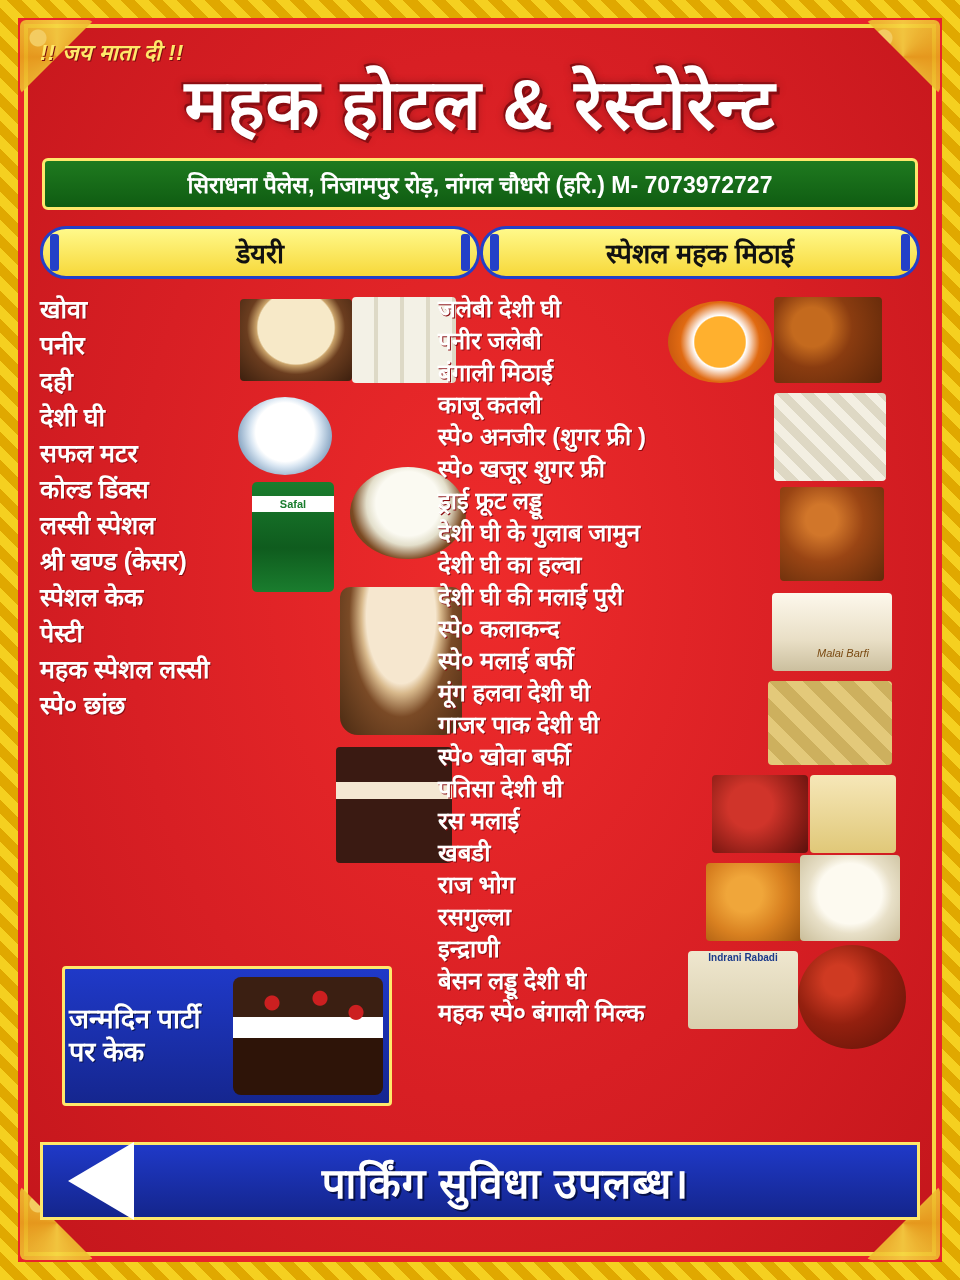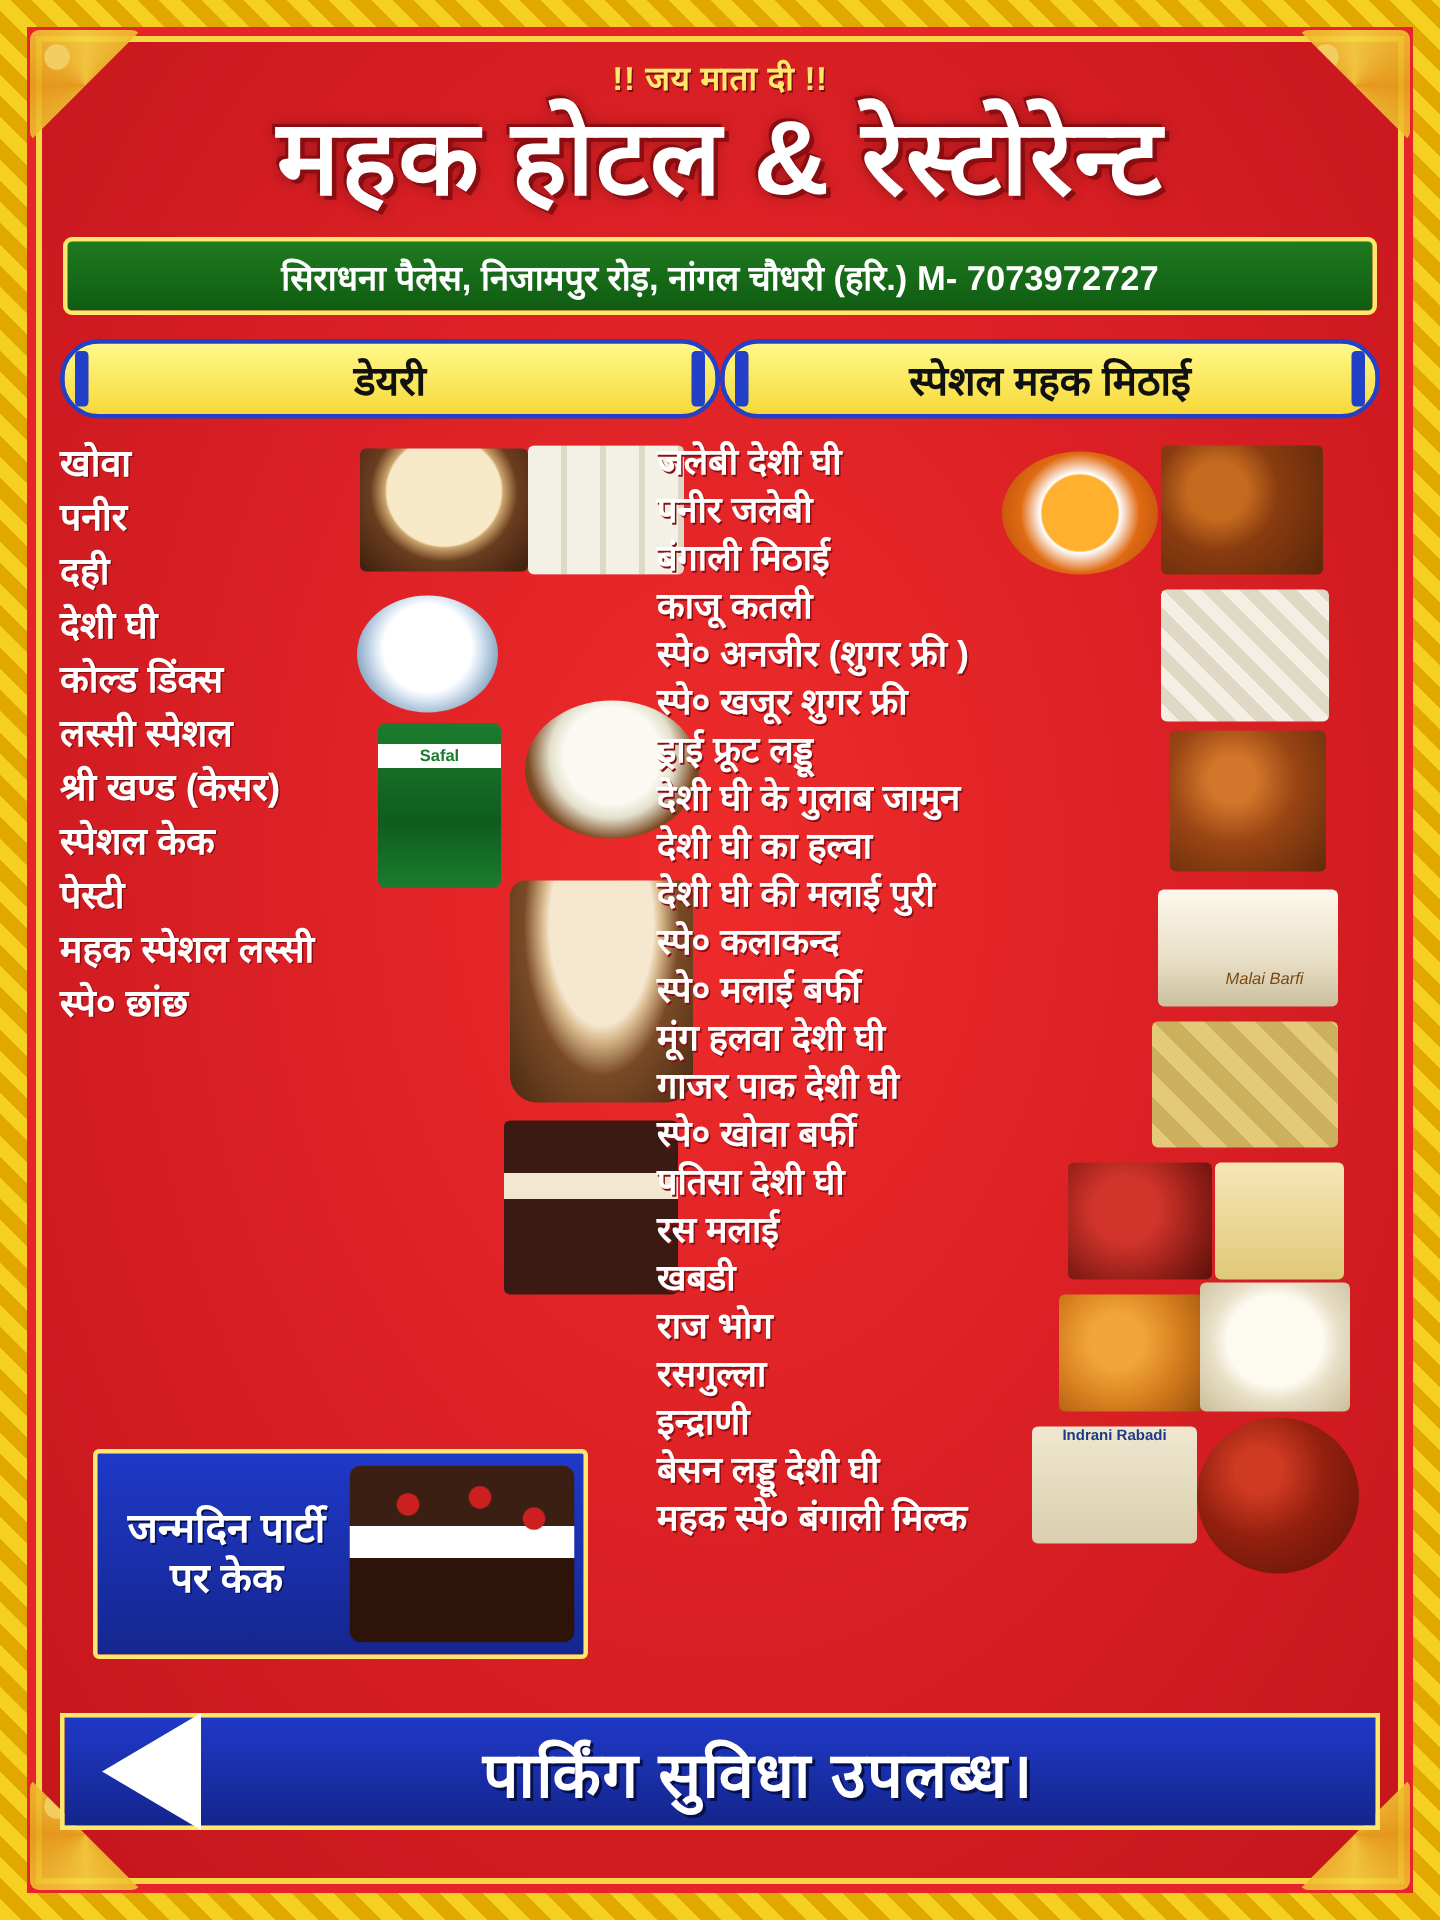--- a/index.html
+++ b/index.html
@@ -34,27 +34,28 @@
     border-radius: 6px;
   }
   .corner.tl { top: 2px; left: 2px; clip-path: polygon(0 0, 100% 0, 0 100%); }
   .corner.tr { top: 2px; right: 2px; clip-path: polygon(100% 0, 100% 100%, 0 0); }
   .corner.bl { bottom: 2px; left: 2px; clip-path: polygon(0 0, 0 100%, 100% 100%); }
   .corner.br { bottom: 2px; right: 2px; clip-path: polygon(100% 0, 100% 100%, 0 100%); }
 
   .content { position: absolute; inset: 0; padding: 14px 22px; }
 
   .tagline {
-    text-align: center;
+    text-align: left;
     color: #ffe86b;
     font-size: 22px;
     font-weight: bold;
     letter-spacing: .5px;
     text-shadow: 1px 1px 0 #7a0c10;
     margin-top: 4px;
+    font-style: italic;
   }
   .title {
     text-align: center;
     color: #ffffff;
     font-size: 70px;
     font-weight: bold;
     line-height: 1.08;
     letter-spacing: 1px;
     text-shadow:
       3px 3px 0 #8a0d12,
@@ -177,21 +178,21 @@
     width: 330px; height: 140px;
     background: linear-gradient(#1f39c8, #15268f);
     border: 3px solid #ffe86b;
     border-radius: 4px;
     z-index: 4;
     display: flex;
     align-items: center;
   }
   .offer-text {
     width: 168px;
-    text-align: center;
+    text-align: left;
     color: #ffffff;
     font-weight: bold;
     text-shadow: 1px 1px 0 #06104a;
     line-height: 1.22;
     padding-left: 4px;
   }
   .offer-text .l1 { font-size: 27px; }
   .offer-text .l2 { font-size: 27px; }
   .offer-text .l3 { font-size: 32px; color: #ffe86b; }
   .offer-cake {
@@ -269,20 +270,21 @@
         <div class="photo ph-safal">
           <div class="lbl">Safal</div>
         </div>
         <div class="photo ph-lassi"></div>
         <div class="photo ph-cake"></div>
 
         <div class="item">खोवा</div>
         <div class="item">पनीर</div>
         <div class="item">दही</div>
         <div class="item">देशी घी</div>
+        <div class="item">सफल मटर</div>
         <div class="item">कोल्ड डिंक्स</div>
         <div class="item">लस्सी स्पेशल</div>
         <div class="item">श्री  खण्ड (केसर)</div>
         <div class="item">स्पेशल केक</div>
         <div class="item">पेस्टी</div>
         <div class="item">महक स्पेशल लस्सी</div>
         <div class="item">स्पे० छांछ</div>
       </div>
 
       <div class="col col-right">

